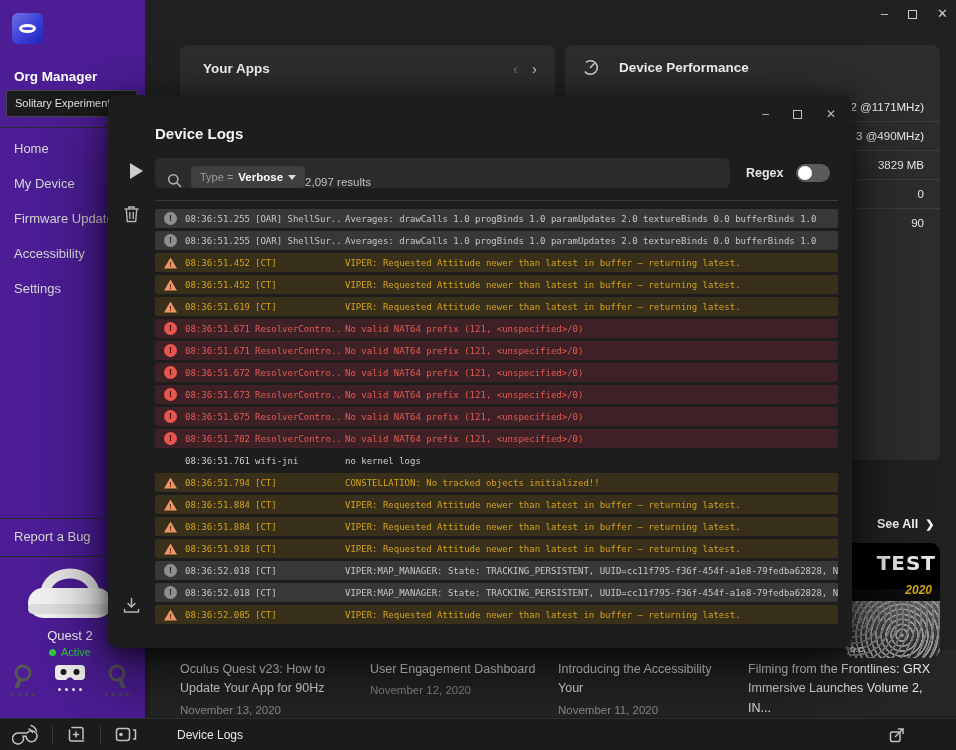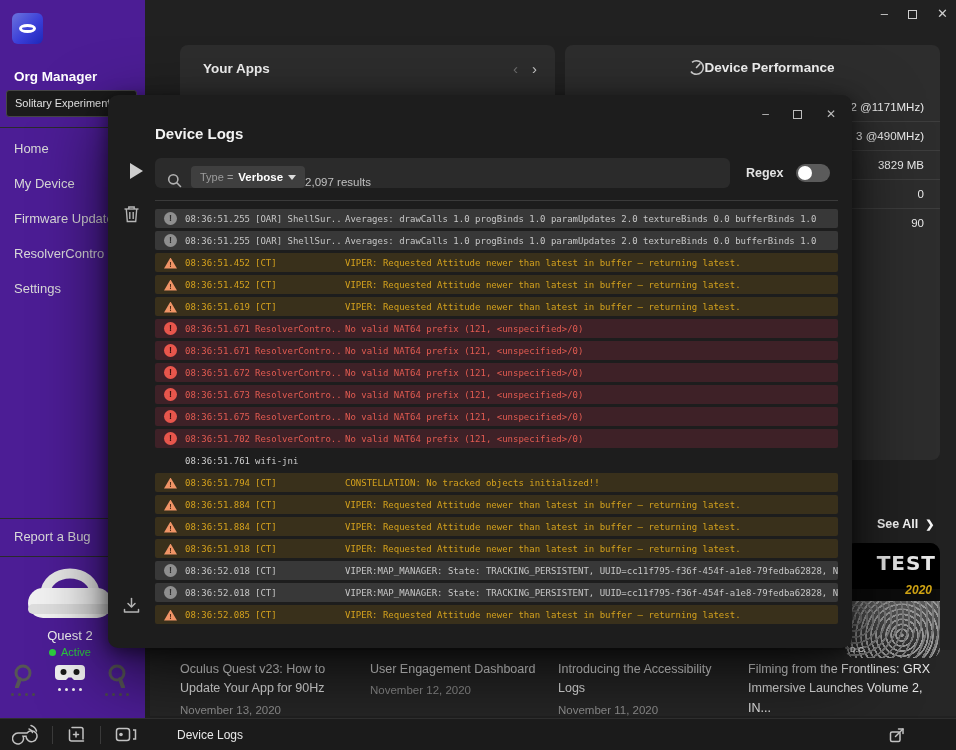--- a/index.html
+++ b/index.html
@@ -35,21 +35,21 @@
   .dots.lit i { background:#f0f0f0; }
 
   
   .card { position:absolute; background:#2d2d2d; border-radius:8px; }
   .card-apps { left:180px; top:45px; width:375px; height:420px; }
   .card-title { font-size:13.5px; font-weight:bold; color:#f2f2f2; }
   .apps-head { display:flex; align-items:center; padding:15px 18px 0 23px; }
   .apps-arrows { margin-left:auto; display:flex; gap:14px; font-size:15px; }
   .arr-l { color:#6f6f6f; } .arr-r { color:#c9c9c9; }
   .card-perf { left:565px; top:45px; width:375px; height:415px; }
-  .perf-head { display:flex; align-items:center; gap:0; padding:14px 0 0 17px;justify-content:center; }
+  .perf-head { display:flex; align-items:center; gap:20px; padding:14px 0 0 17px; }
   .perf-list { position:absolute; right:0; top:48px; width:178px; }
   .perf-row { height:29px; line-height:29px; text-align:right; padding-right:16px; color:#ececec; font-size:11.5px;
               border-bottom:1px solid #3d3d3d; white-space:nowrap; overflow:hidden; }
   .perf-row:last-child { border-bottom:none; }
 
   .see-all { position:absolute; left:877px; top:517px; color:#f5f5f5; font-size:12.5px; font-weight:700; display:flex; gap:7px; align-items:center; z-index:1; }
   .see-all .chev { font-size:11px; }
 
   .thumb { position:absolute; left:845px; top:543px; width:95px; height:115px; border-radius:10px; background:#0c0c0c; overflow:hidden; z-index:1; }
   .thumb-top { position:absolute; left:0; top:0; right:0; height:46px; background:#000; }
@@ -136,21 +136,21 @@
     <div class="logo">
         <div class="logo-oval"></div>
       </div>
     <div class="org-label">Org Manager</div>
     <div class="org-select">Solitary Experiments</div>
     <div class="side-div" style="top:127px"></div>
     <div class="nav" id="nav">
         <div class="nav-item">Home</div>
         <div class="nav-item">My Device</div>
         <div class="nav-item">Firmware Update</div>
-        <div class="nav-item">ResolverContro</div>
+        <div class="nav-item">Accessibility</div>
         <div class="nav-item">Settings</div>
       </div>
     <div class="side-div" style="top:518px"></div>
     <div class="report-bug">Report a Bug</div>
     <div class="side-div" style="top:556px"></div>
     <div class="headset-wrap">
       <svg width="104" height="70" viewBox="0 0 104 70">
         <path d="M27 40 C27 10 77 10 77 40" fill="none" stroke="#e7e7e7" stroke-width="10" stroke-linecap="round"></path>
         <rect x="10" y="32" width="84" height="30" rx="15" fill="#f2f2f2"></rect>
         <rect x="10" y="48" width="84" height="10" rx="5" fill="#dedede"></rect>
@@ -355,20 +355,21 @@
         <div class="log-row error">
           <span class="log-icon li-red"></span>
           <span class="log-time">08:36:51.702</span>
           <span class="log-tag">ResolverContro..</span>
           <span class="log-msg">No valid NAT64 prefix (121, &lt;unspecified&gt;/0)</span>
         </div>
         <div class="log-row plain">
           <span class="log-icon li-none"></span>
           <span class="log-time">08:36:51.761</span>
           <span class="log-tag">wifi-jni</span>
+          <span class="log-msg">no kernel logs</span>
         </div>
         <div class="log-row warn">
           <span class="log-icon li-tri"></span>
           <span class="log-time">08:36:51.794</span>
           <span class="log-tag">[CT]</span>
           <span class="log-msg">CONSTELLATION: No tracked objects initialized!!</span>
         </div>
         <div class="log-row warn">
           <span class="log-icon li-tri"></span>
           <span class="log-time">08:36:51.884</span>
@@ -411,21 +412,21 @@
   <div id="news">
       <div class="news-item" style="left: 180px; width: 172px; top: 660px; position: absolute;">
         <div class="news-title">Oculus Quest v23: How to Update Your App for 90Hz</div>
         <div class="news-date">November 13, 2020</div>
       </div>
       <div class="news-item" style="left: 370px; width: 172px; top: 660px; position: absolute;">
         <div class="news-title">User Engagement Dashboard</div>
         <div class="news-date">November 12, 2020</div>
       </div>
       <div class="news-item" style="left: 558px; width: 180px; top: 660px; position: absolute;">
-        <div class="news-title">Introducing the Accessibility Logs</div>
+        <div class="news-title">Introducing the Accessibility Your</div>
         <div class="news-date">November 11, 2020</div>
       </div>
       <div class="news-item" style="left: 748px; width: 194px; top: 660px; position: absolute;">
         <div class="news-title">Filming from the Frontlines: GRX Immersive Launches Volume 2, IN...</div>
         <div class="news-date">October 29, 2020</div>
       </div>
     </div>
 
   <div class="bottombar">
     <span>

